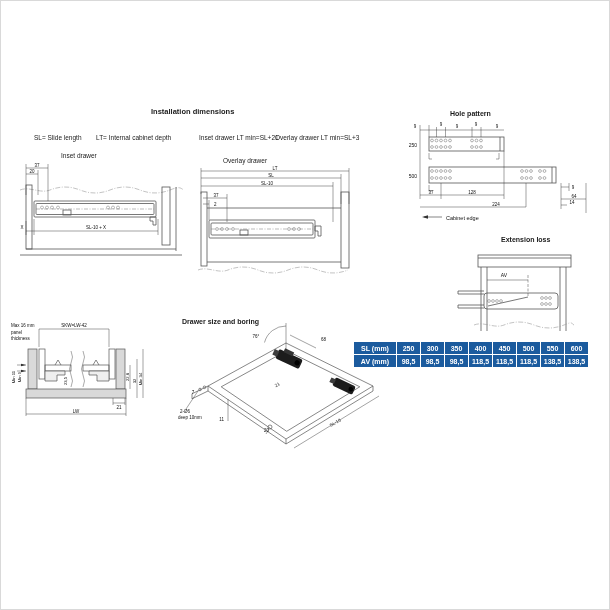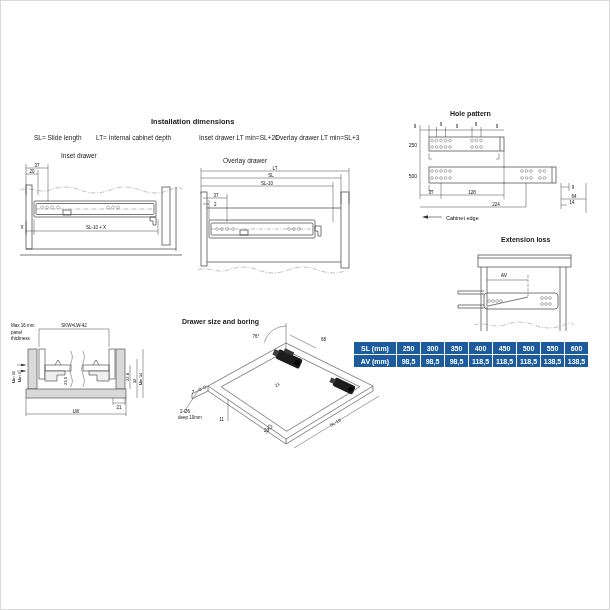--- a/index.html
+++ b/index.html
@@ -1,20 +1,20 @@
 <!DOCTYPE html>
 <html><head>
 <meta charset="utf-8">
 <style>
   html,body{margin:0;padding:0;background:#fff;}
   #sheet{position:relative;width:610px;height:610px;background:#fff;border:1px solid #d9d9d9;box-sizing:border-box;
          font-family:"Liberation Sans",sans-serif;color:#1a1a1a;overflow:hidden;}
   .lbl{position:absolute;white-space:nowrap;font-size:6.5px;color:#1a1a1a;}
   .lbl.bold{font-weight:bold;font-size:7px;}
-  .title-main{position:absolute;left:150px;top:116px;font-size:7.5px;font-weight:bold;white-space:nowrap;}
+  .title-main{position:absolute;left:150px;top:106px;font-size:7.5px;font-weight:bold;white-space:nowrap;}
   svg{position:absolute;overflow:visible;}
   svg text{font-family:"Liberation Sans",sans-serif;fill:#111;}
   .t45{font-size:4.5px;} .t5{font-size:5px;} .t55{font-size:5.5px;}
   .spec-table{position:absolute;left:352px;top:340px;border-collapse:separate;border-spacing:1px;background:#fff;}
   .spec-table th,.spec-table td{background:#1b5b9e;color:#fff;font-size:7px;font-weight:bold;
      text-align:center;vertical-align:middle;padding:0;height:12px;}
   .spec-table th{width:42px;} .spec-table td{width:23px;}
 </style>
 </head>
 <body>

